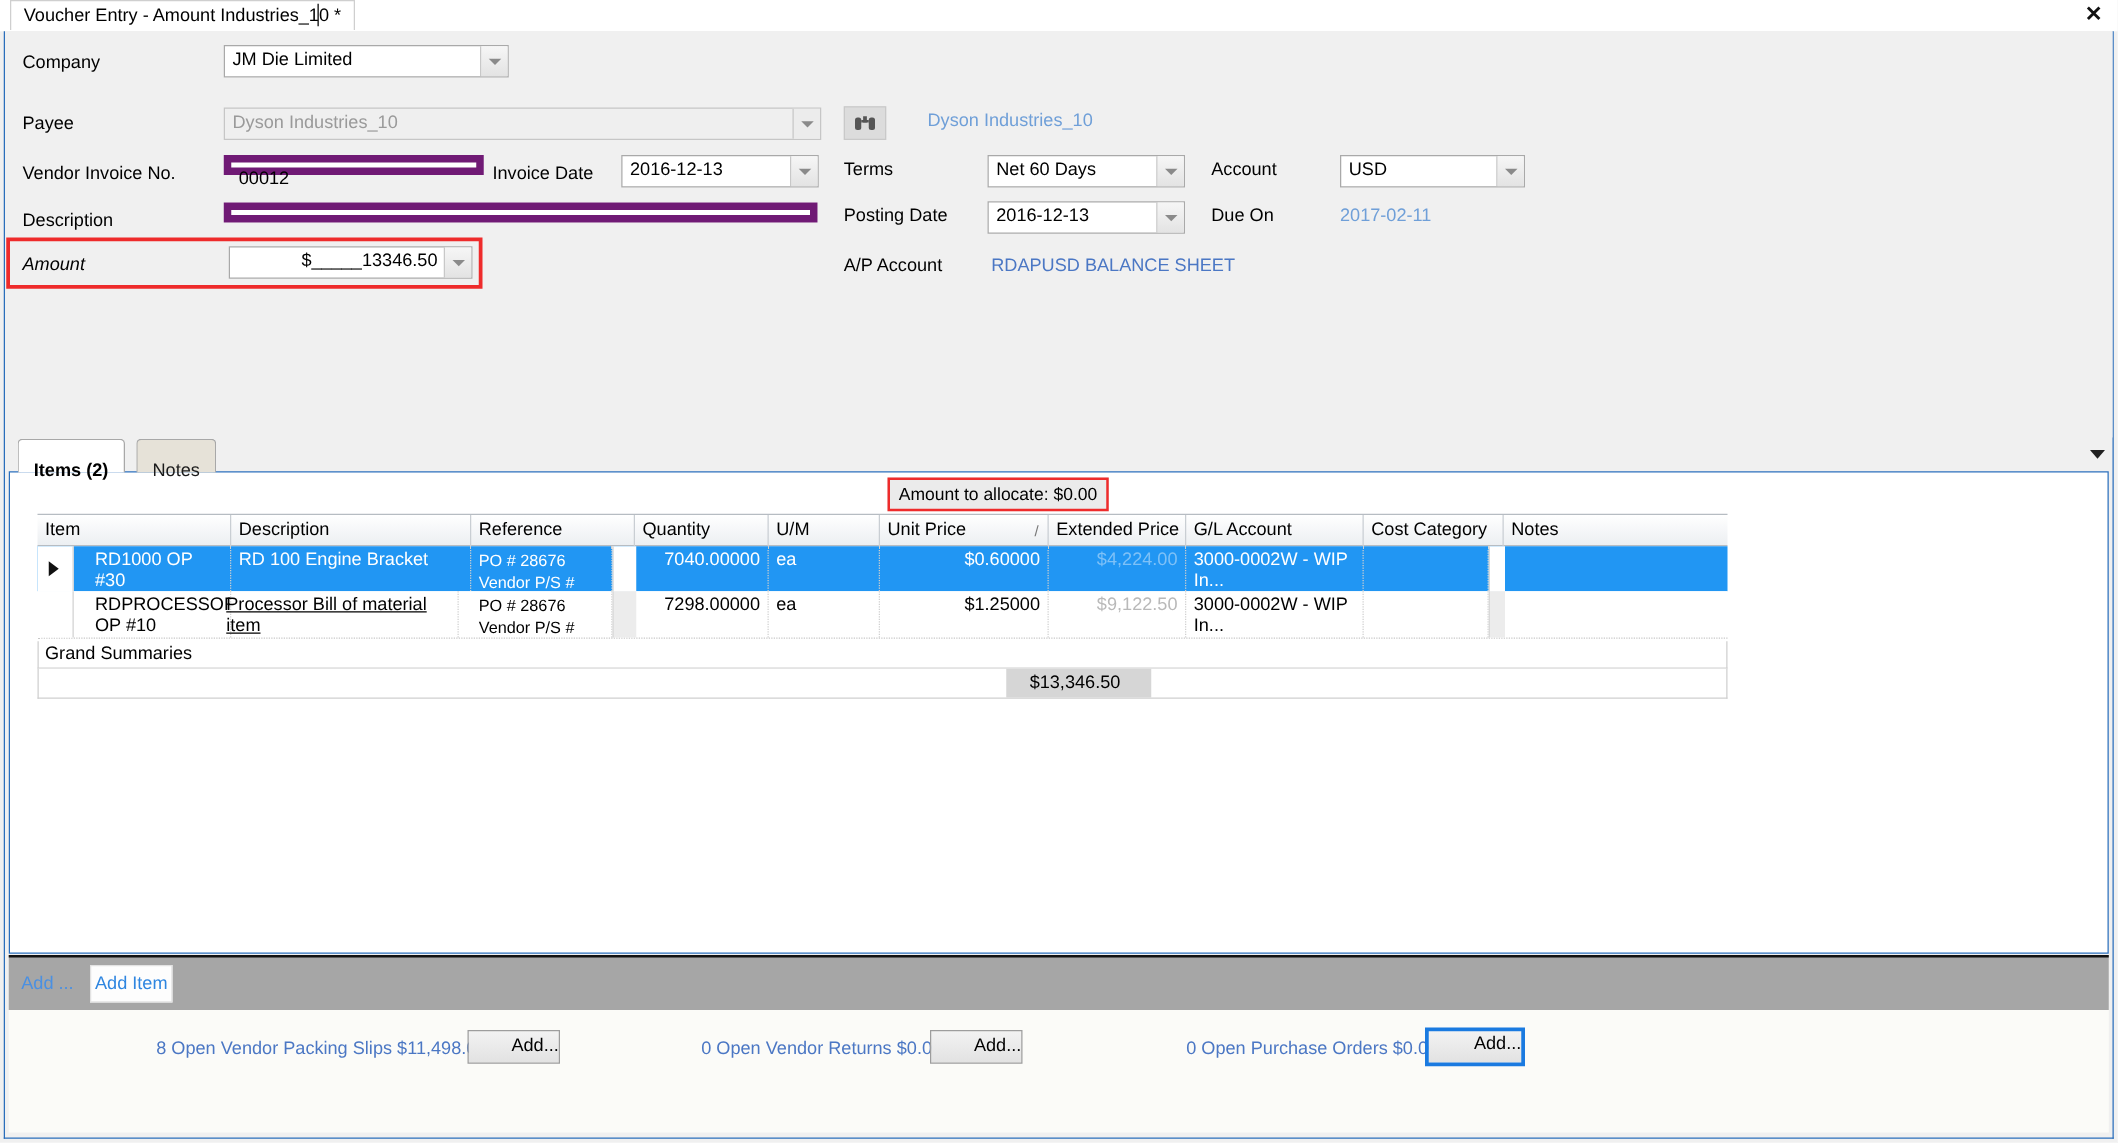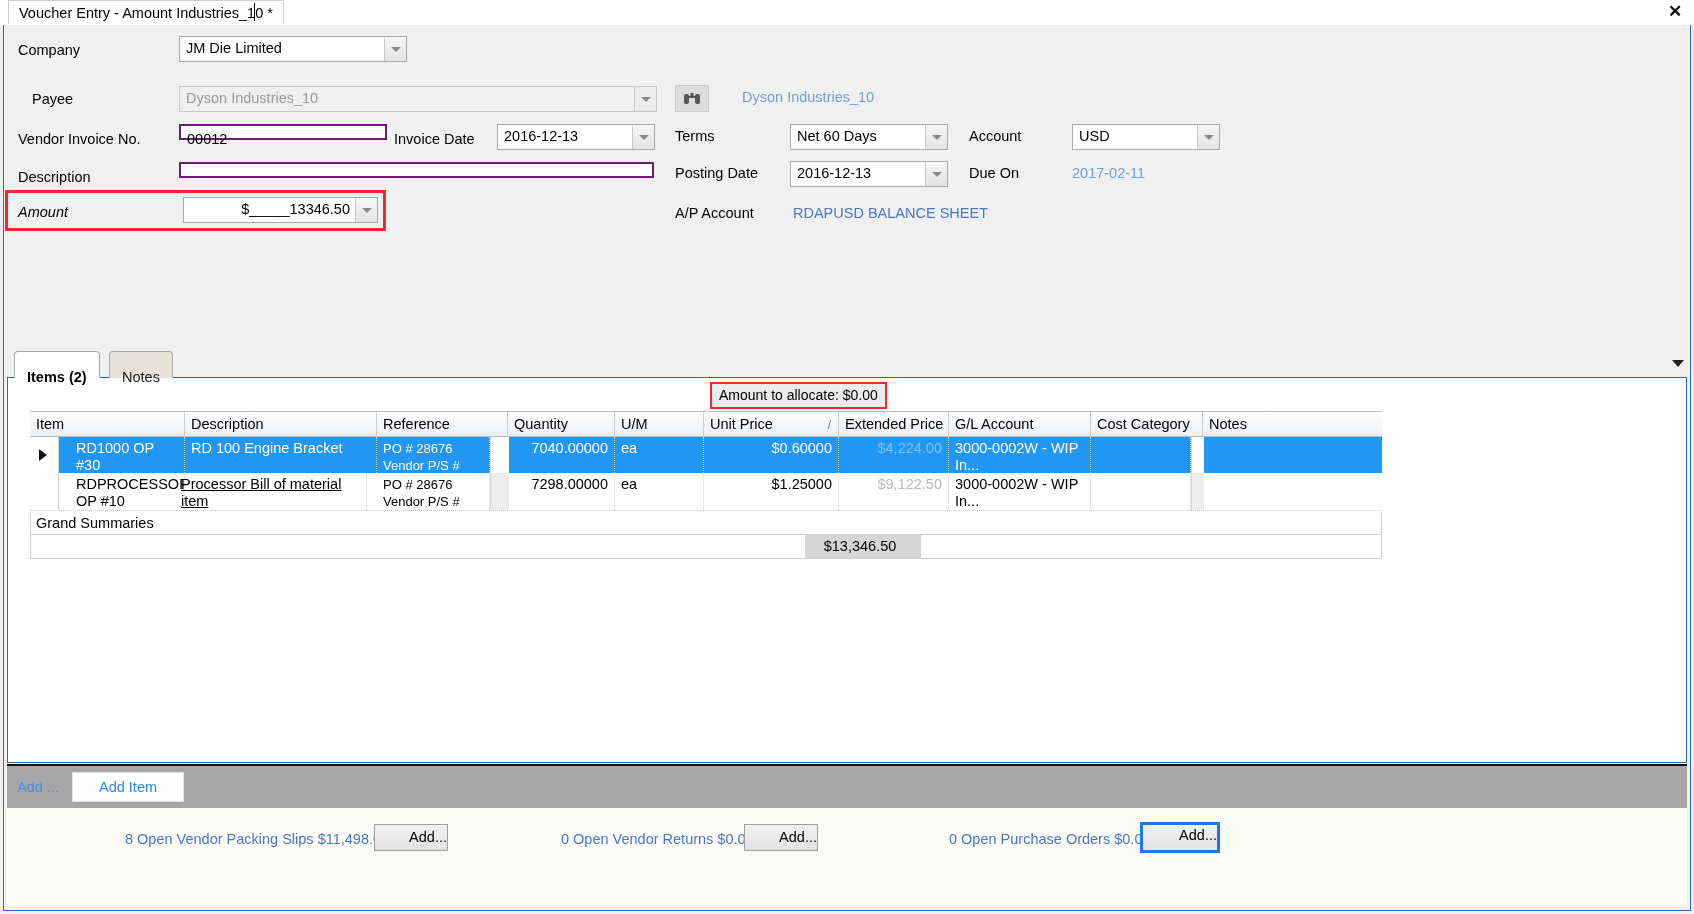--- a/index.html
+++ b/index.html
@@ -51,21 +51,21 @@
   .formarea{
     position:absolute;left:0;top:0;width:1686px;height:325px;
     background:#f0f0f0;
   }
   .lbl{
     position:absolute;font-size:14.5px;color:#000;white-space:nowrap;
     line-height:17px;
   }
   .fld{
     position:absolute;box-sizing:border-box;
-    background:#ffffff;border:2px solid #701a75;
+    background:#ffffff;border:6px solid #701a75;
     font-size:14.5px;line-height:22px;
     padding:2px 6px;color:#000;height:16px;
     font-family:"Liberation Sans", sans-serif;
   }
   .combo{position:absolute;box-sizing:border-box;height:26px;}
   .combo .box{
     position:absolute;left:0;top:0;right:0;bottom:0;
     background:#fff;border:1px solid #a9a9a9;box-sizing:border-box;
   }
   .combo.disabled .box{background:#efefef;border-color:#c6c6c6;}
@@ -191,21 +191,21 @@
   .graybar{
     position:absolute;left:3px;top:739px;width:1680px;height:44px;
     background:#a6a6a6;border-top:2px solid #111;box-sizing:border-box;
   }
   .addlink{
     position:absolute;left:10px;top:13px;font-size:14.5px;color:#4a90e2;white-space:nowrap;
   }
   .additem{
     position:absolute;left:65px;top:6px;height:30px;
     background:#fdfdfd;border:1px solid #e2e2e2;box-sizing:border-box;
-    font-size:14.5px;line-height:28px;color:#2f86e0;padding:0 26px;white-space:nowrap;
+    font-size:14.5px;line-height:28px;color:#2f86e0;padding:0 3px;white-space:nowrap;
   }
   
   .footer{
     position:absolute;left:3px;top:783px;width:1680px;height:98px;
     background:#fbfbf8;
   }
   .foot-link{
     position:absolute;font-size:14.5px;color:#4b77c4;white-space:nowrap;line-height:17px;
   }
   .btn{
@@ -234,21 +234,21 @@
 
     <div class="formarea">
 
       <div class="lbl" style="left:14px;top:17px;">Company</div>
       <div class="combo" style="left:175px;top:11px;width:228px;">
         <div class="box"></div>
         <div class="txt">JM Die Limited</div>
         <div class="arrow"></div>
       </div>
 
-      <div class="lbl" style="left:14px;top:66px;margin-left:14px;">Payee</div>
+      <div class="lbl" style="left:14px;top:66px;">Payee</div>
       <div class="combo disabled" style="left:175px;top:61px;width:478px;">
         <div class="box"></div>
         <div class="txt">Dyson Industries_10</div>
         <div class="arrow"></div>
       </div>
       <div class="iconbtn" style="left:671px;top:60px;">
         <svg width="18" height="14" viewBox="0 0 18 14">
           <rect x="1" y="2" width="5" height="10" rx="2" fill="#555"></rect>
           <rect x="12" y="2" width="5" height="10" rx="2" fill="#555"></rect>
           <rect x="6" y="4" width="6" height="2" fill="#555"></rect>

